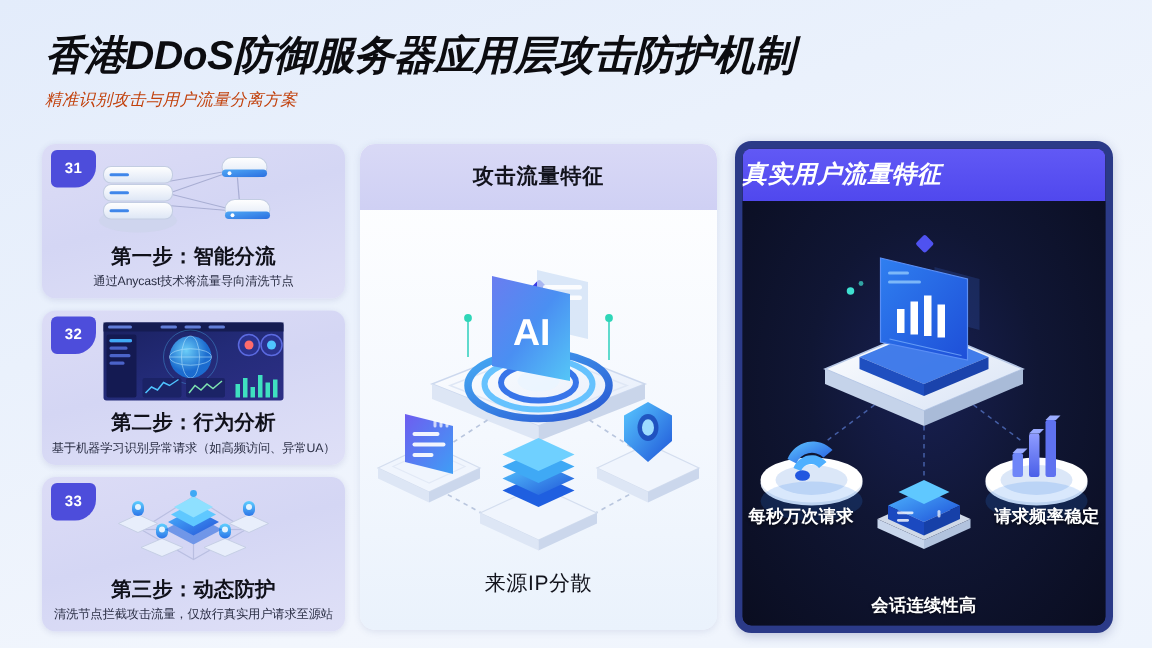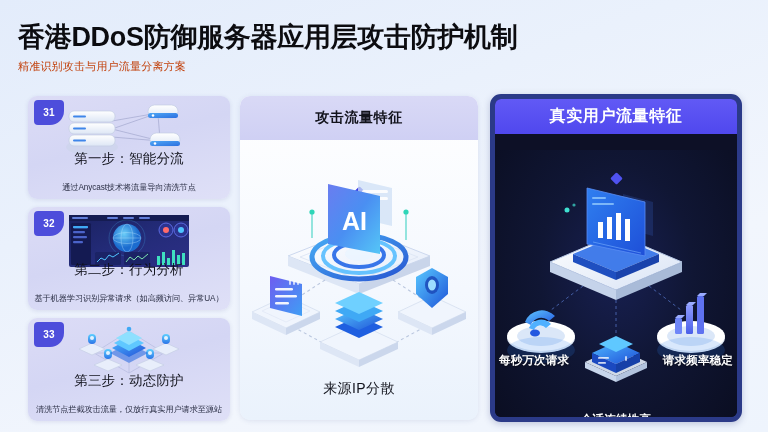--- a/index.html
+++ b/index.html
@@ -4,21 +4,21 @@
 <style>
   * { box-sizing: border-box; margin: 0; padding: 0; }
   html, body { width: 768px; height: 432px; overflow: hidden; }
   body {
     font-family: "Liberation Sans", "DejaVu Sans", sans-serif;
     background: linear-gradient(160deg, #e3ecfb 0%, #eaf1fc 35%, #f2f6fd 70%, #eef4fd 100%);
     position: relative;
   }
 
   
-  .page-header { position: absolute; left: 18px; top: 22px; }
+  .page-header { position: absolute; left: 30px; top: 22px; font-style: italic; }
   .page-title {
     font-size: 27px; font-weight: 700; color: #0c0c10;
     letter-spacing: -0.3px; line-height: 1.12;
   }
   .page-subtitle {
     font-size: 11px; color: #c2410c; margin-top: 7px; font-weight: 400;
     letter-spacing: 0.2px;
   }
 
   
@@ -39,24 +39,24 @@
     font-size: 10px; font-weight: 600;
     display: flex; align-items: center; justify-content: center;
     z-index: 4; letter-spacing: 0.3px;
   }
   .card-art {
     position: absolute; left: 0; right: 0; top: 4px; height: 60px;
     display: flex; align-items: center; justify-content: center;
   }
   .card-text { position: absolute; left: 0; right: 0; bottom: 6px; text-align: center; }
   .card-title {
-    font-size: 13.5px; font-weight: 400; color: #10111a; letter-spacing: 0.2px;
+    font-size: 13.5px; font-weight: 700; color: #10111a; letter-spacing: 0.2px;
   }
   .card-desc {
-    font-size: 8.2px; color: #2b2f45; margin-top: 14px; letter-spacing: -0.1px;
+    font-size: 8.2px; color: #2b2f45; margin-top: 2px; letter-spacing: -0.1px;
     white-space: nowrap;
   }
 
   
   .center-panel {
     position: absolute; left: 240px; top: 96px; width: 238px; height: 324px;
     border-radius: 10px; overflow: hidden;
     background: linear-gradient(180deg, #ffffff 0%, #f4f8fe 60%, #eaf2fc 100%);
     box-shadow: 0 1px 5px rgba(80,90,150,0.13);
   }
@@ -78,29 +78,28 @@
   .right-panel {
     position: absolute; left: 490px; top: 94px; width: 252px; height: 328px;
     border-radius: 11px; overflow: hidden;
     background: #0d1026;
     border: 5px solid #2b3a88;
     box-shadow: 0 2px 7px rgba(40,50,120,0.25);
   }
   .right-head {
     height: 35px;
     background: linear-gradient(180deg, #6159f5 0%, #5048ee 100%);
-    display: flex; align-items: center; justify-content: center;
+    display: flex; align-items: center;  font-style: italic;
   }
   .right-head-title {
     font-size: 16px; font-weight: 700; color: #ffffff; letter-spacing: 0.6px;
   }
   .right-body {
     position: relative; height: 283px;
     background: radial-gradient(ellipse at 50% 42%, #182052 0%, #101634 45%, #0a0d20 100%);
-    margin-top: 16px;
   }
   .r-label {
     position: absolute; color: #ffffff; font-size: 11.5px; font-weight: 700;
     letter-spacing: 0.2px; text-shadow: 0 1px 2px rgba(0,0,0,0.6);
   }
   .r-label.left  { left: 4px;  top: 203px; }
   .r-label.right { right: 4px; top: 203px; }
   .r-label.bottom{ left: 0; right: 0; top: 262px; text-align: center; }
 
   .diamond {

